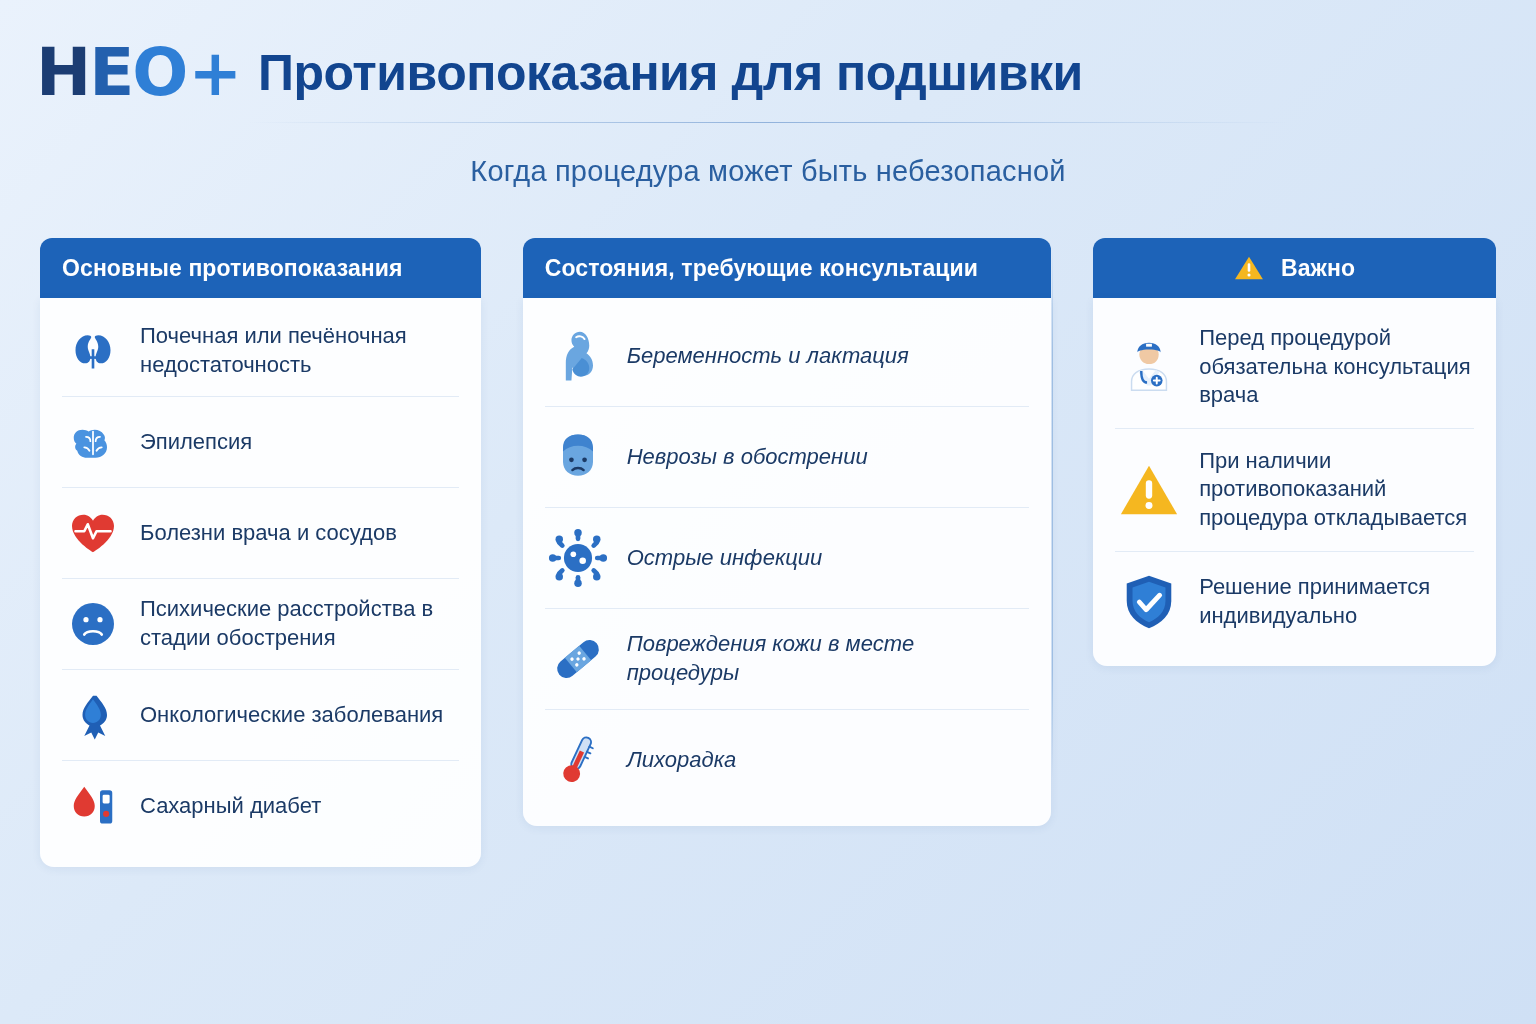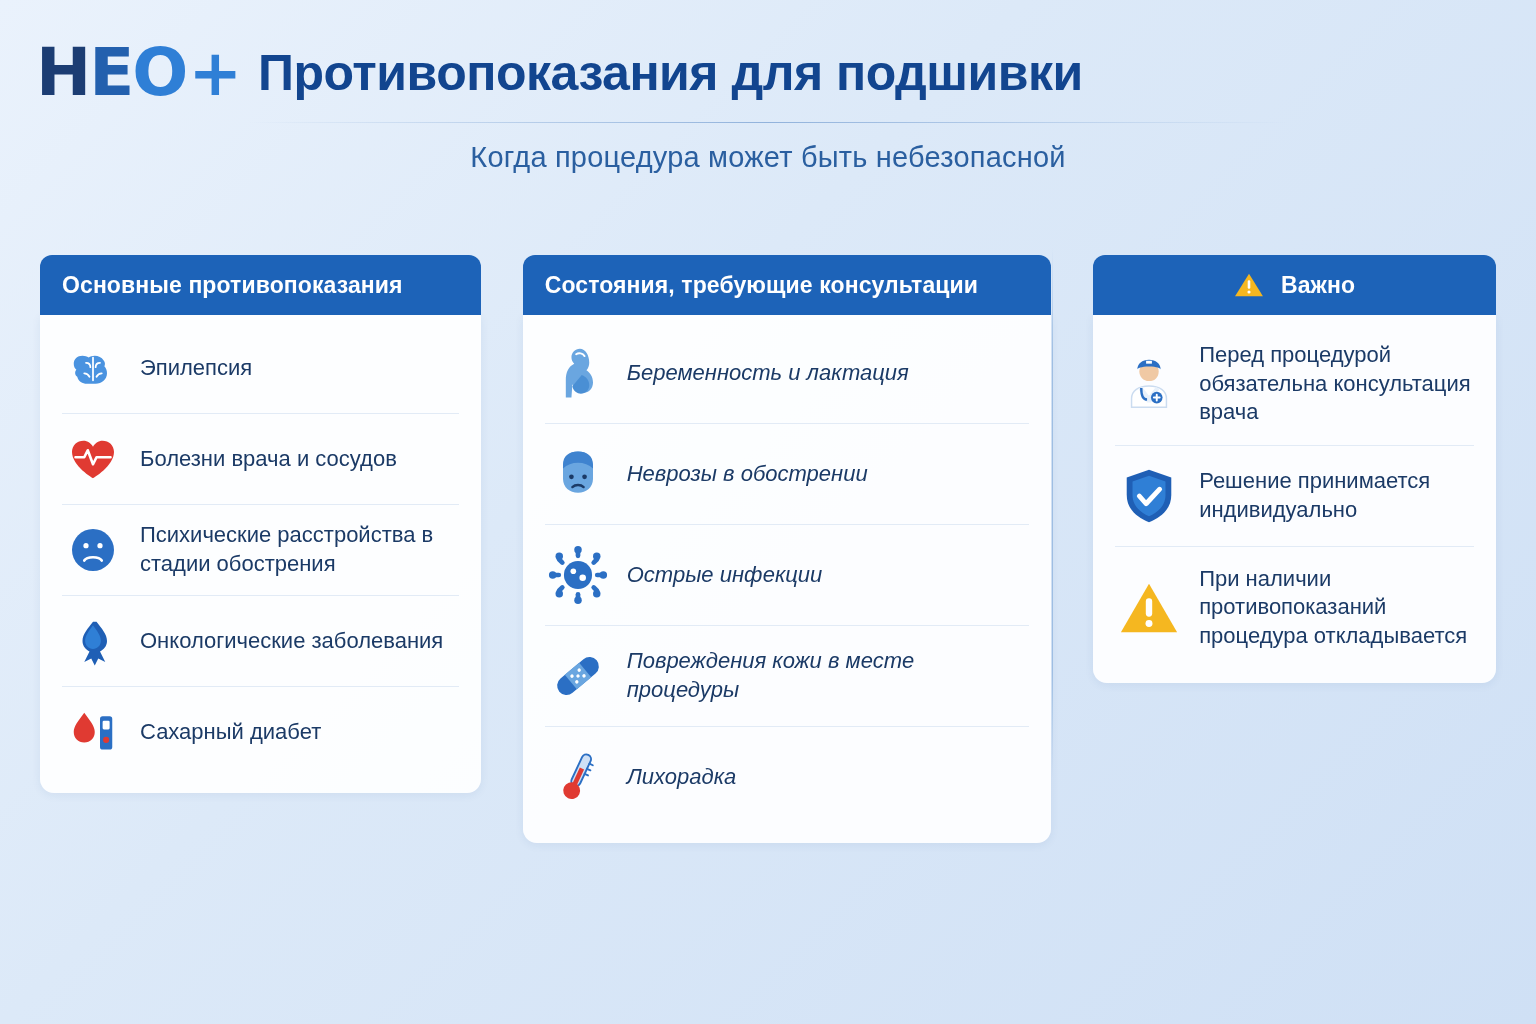--- a/index.html
+++ b/index.html
@@ -59,40 +59,39 @@
     line-height: 1.05;
     white-space: nowrap;
   }
   .divider {
     margin: 16px auto 0 auto;
     width: 1040px;
     height: 1px;
     background: linear-gradient(90deg, rgba(150,180,220,0) 0%, rgba(120,160,210,0.75) 50%, rgba(150,180,220,0) 100%);
   }
   .subtitle {
-    margin-top: 18px;
+    margin-top: 32px;
     text-align: center;
     font-size: 29px;
     color: #2a5fa0;
     letter-spacing: 0.2px;
   }
 
   
   .columns {
     position: absolute;
     top: 238px;
     left: 40px;
     right: 40px;
     display: flex;
     gap: 42px;
     align-items: flex-start;
   }
   .col {
     position: relative;
-    margin-top: 17px;
   }
   .col-1 { width: 442px; }
   .col-2 { width: 530px; }
   .col-3 { width: 404px; }
 
   .col-head {
     background: #1d63b8;
     color: #ffffff;
     border-radius: 12px 12px 0 0;
     height: 60px;
@@ -181,20 +180,31 @@
   <div class="v-sep"></div>
 
   <div class="columns">
 
     <div class="col col-1">
       <div class="col-head">
         <span>Основные противопоказания</span>
       </div>
       <div class="col-body">
 
+        <div class="row">
+          <span class="icon">
+            <svg viewBox="0 0 64 64" width="56" height="56">
+              <path d="M26 14c-8 0-14 8-14 17 0 9 5 15 11 15 4 0 6-3 6-7 0-5-3-7-3-12 0-6 4-9 4-11 0-1-2-2-4-2z" fill="#2b6fc4"></path>
+              <path d="M38 14c8 0 14 8 14 17 0 9-5 15-11 15-4 0-6-3-6-7 0-5 3-7 3-12 0-6-4-9-4-11 0-1 2-2 4-2z" fill="#2b6fc4"></path>
+              <rect x="30.5" y="30" width="3" height="22" fill="#2b6fc4"></rect>
+              <rect x="24" y="38" width="16" height="3" fill="#2b6fc4"></rect>
+            </svg>
+          </span>
+          <span class="row-text">Почечная или печёночная недостаточность</span>
+        </div>
 
         <div class="row">
           <span class="icon">
             <svg viewBox="0 0 64 64" width="56" height="56">
               <path d="M20 18c-6 0-10 4-10 9 0 3 1 5 3 7-2 2-2 6 1 8 1 5 6 8 11 8h10c7 0 13-5 13-12 0-3-1-6-3-8 1-2 1-5-1-7-2-3-6-5-10-5-3 0-5 1-7 2-2-1-4-2-7-2z" fill="#4a93e0"></path>
               <path d="M32 20v26M24 26c3 0 5 2 5 5M40 26c-3 0-5 2-5 5M22 38c3 0 5 2 6 4M42 38c-3 0-5 2-6 4" stroke="#ffffff" stroke-width="2" fill="none" stroke-linecap="round"></path>
             </svg>
           </span>
           <span class="row-text">Эпилепсия</span>
         </div>
@@ -363,37 +373,37 @@
               <path d="M24 36c0 8 2 12 6 12" stroke="#2b6fc4" stroke-width="2.5" fill="none"></path>
               <circle cx="40" cy="46" r="6" fill="#2b6fc4"></circle>
               <path d="M37 46h6M40 43v6" stroke="#ffffff" stroke-width="2" stroke-linecap="round"></path>
             </svg>
           </span>
           <span class="row-text">Перед процедурой обязательна консультация врача</span>
         </div>
 
         <div class="row">
           <span class="icon">
+            <svg viewBox="0 0 64 58" width="62" height="58">
+              <path d="M32 4 L61 54 H3 Z" fill="#f5b720"></path>
+              <rect x="28.7" y="19" width="6.6" height="19" rx="3.2" fill="#ffffff"></rect>
+              <circle cx="32" cy="45" r="3.6" fill="#ffffff"></circle>
+            </svg>
+          </span>
+          <span class="row-text">При наличии противопоказаний процедура откладывается</span>
+        </div>
+
+        <div class="row">
+          <span class="icon">
             <svg viewBox="0 0 64 64" width="62" height="62">
               <path d="M32 5 L55 13v18c0 14-10 23-23 28C19 54 9 45 9 31V13z" fill="#1f5fb5"></path>
               <path d="M32 11 L49 17v14c0 11-8 18-17 22-9-4-17-11-17-22V17z" fill="#2f7fd6"></path>
               <path d="M22 32l7 8 14-15" stroke="#ffffff" stroke-width="5" fill="none" stroke-linecap="round" stroke-linejoin="round"></path>
             </svg>
           </span>
           <span class="row-text">Решение принимается индивидуально</span>
         </div>
 
-        <div class="row">
-          <span class="icon">
-            <svg viewBox="0 0 64 58" width="62" height="58">
-              <path d="M32 4 L61 54 H3 Z" fill="#f5b720"></path>
-              <rect x="28.7" y="19" width="6.6" height="19" rx="3.2" fill="#ffffff"></rect>
-              <circle cx="32" cy="45" r="3.6" fill="#ffffff"></circle>
-            </svg>
-          </span>
-          <span class="row-text">При наличии противопоказаний процедура откладывается</span>
-        </div>
-
       </div>
     </div>
 
   </div>
 </div>
 
 </body></html>

